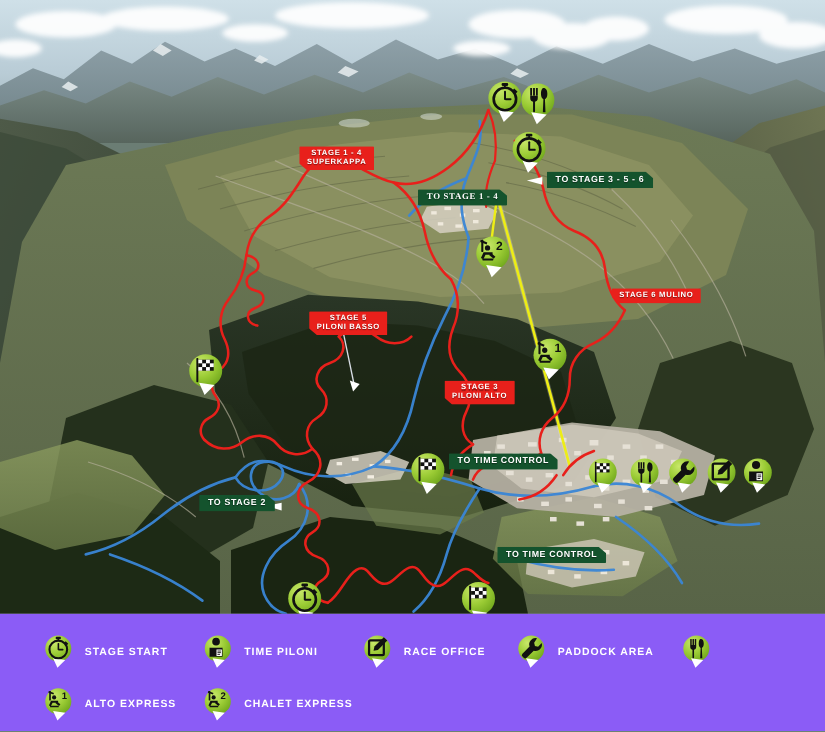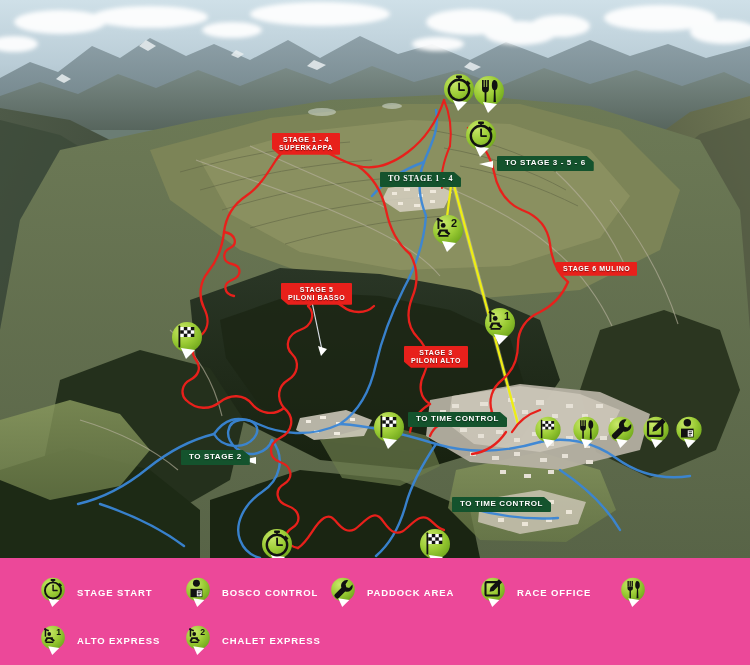--- a/index.html
+++ b/index.html
@@ -50,21 +50,21 @@
   .pin {
     position:absolute;
     width:38px; height:40px;
   }
   .pin.small { width:32px; height:34px; }
   .pin svg { display:block; width:100%; height:100%; }
 
   
   #legend {
     position:absolute; left:0; top:558px; width:750px; height:107px;
-    background:#ec4899;
+    background:#8b5cf6;
   }
   .leg-row { position:absolute; display:flex; align-items:center; }
   .leg-item { display:flex; align-items:center; }
   .leg-ico { width:30px; height:32px; flex:0 0 30px; margin-right:9px; }
   .leg-ico svg { display:block; width:100%; height:100%; }
   .leg-txt {
     color:#ffffff; font-size:9.5px; font-weight:bold;
     letter-spacing:0.9px; white-space:nowrap;
     font-family:"Liberation Sans", sans-serif;
   }
@@ -649,50 +649,50 @@
           <g fill="#fff">
                 <path d="M17.5,18 h6.2 v7.5 h-6.2 Z"></path>
               </g>
           <g fill="#111">
                 <rect x="18.6" y="19.3" width="4" height="1"></rect>
                 <rect x="18.6" y="21.2" width="4" height="1"></rect>
                 <rect x="18.6" y="23.1" width="3" height="1"></rect>
               </g>
             </svg>
         </span>
-        <span class="leg-txt">BOSCO CONTROL</span>
+        <span class="leg-txt">TIME PILONI</span>
+      </div>
+
+      <div class="leg-item" style="width:140px;">
+        <span class="leg-ico">
+          <svg viewBox="0 0 38 40">
+              <circle cx="19" cy="17" r="15" fill="url(#pinG)"></circle>
+              <path d="M13,28 L27,30 L18,39 Z" fill="#ffffff"></path>
+          <g fill="none" stroke="#111" stroke-width="2.6">
+                <rect x="9.5" y="7.5" width="17" height="17" rx="1.6"></rect>
+              </g>
+          <g fill="#111">
+                <path d="M26.5,3.8 l4,4 -10.8,10.8 -5,1 1,-5 Z"></path>
+              </g>
+            </svg>
+        </span>
+        <span class="leg-txt">RACE OFFICE</span>
       </div>
 
       <div class="leg-item" style="width:150px;">
         <span class="leg-ico">
           <svg viewBox="0 0 38 40">
               <circle cx="19" cy="17" r="15" fill="url(#pinG)"></circle>
               <path d="M13,28 L27,30 L18,39 Z" fill="#ffffff"></path>
           <g fill="#111">
                 <path d="M25.6,5.2 a7.2,7.2 0 0 0 -8.6,9.4 l-8.2,8.2 a2.4,2.4 0 0 0 0,3.4 l1.4,1.4 a2.4,2.4 0 0 0 3.4,0 l8.2,-8.2 a7.2,7.2 0 0 0 9.2,-8.8 l-4.2,4.2 -3.6,-0.9 -0.9,-3.6 Z"></path>
               </g>
             </svg>
         </span>
         <span class="leg-txt">PADDOCK AREA</span>
-      </div>
-
-      <div class="leg-item" style="width:140px;">
-        <span class="leg-ico">
-          <svg viewBox="0 0 38 40">
-              <circle cx="19" cy="17" r="15" fill="url(#pinG)"></circle>
-              <path d="M13,28 L27,30 L18,39 Z" fill="#ffffff"></path>
-          <g fill="none" stroke="#111" stroke-width="2.6">
-                <rect x="9.5" y="7.5" width="17" height="17" rx="1.6"></rect>
-              </g>
-          <g fill="#111">
-                <path d="M26.5,3.8 l4,4 -10.8,10.8 -5,1 1,-5 Z"></path>
-              </g>
-            </svg>
-        </span>
-        <span class="leg-txt">RACE OFFICE</span>
       </div>
 
       <div class="leg-item" style="width:120px;">
         <span class="leg-ico">
           <svg viewBox="0 0 38 40">
               <circle cx="19" cy="17" r="15" fill="url(#pinG)"></circle>
               <path d="M13,28 L27,30 L18,39 Z" fill="#ffffff"></path>
           <g fill="#111">
                 <rect x="12" y="6" width="1.7" height="7"></rect>
                 <rect x="14.6" y="6" width="1.7" height="7"></rect>

